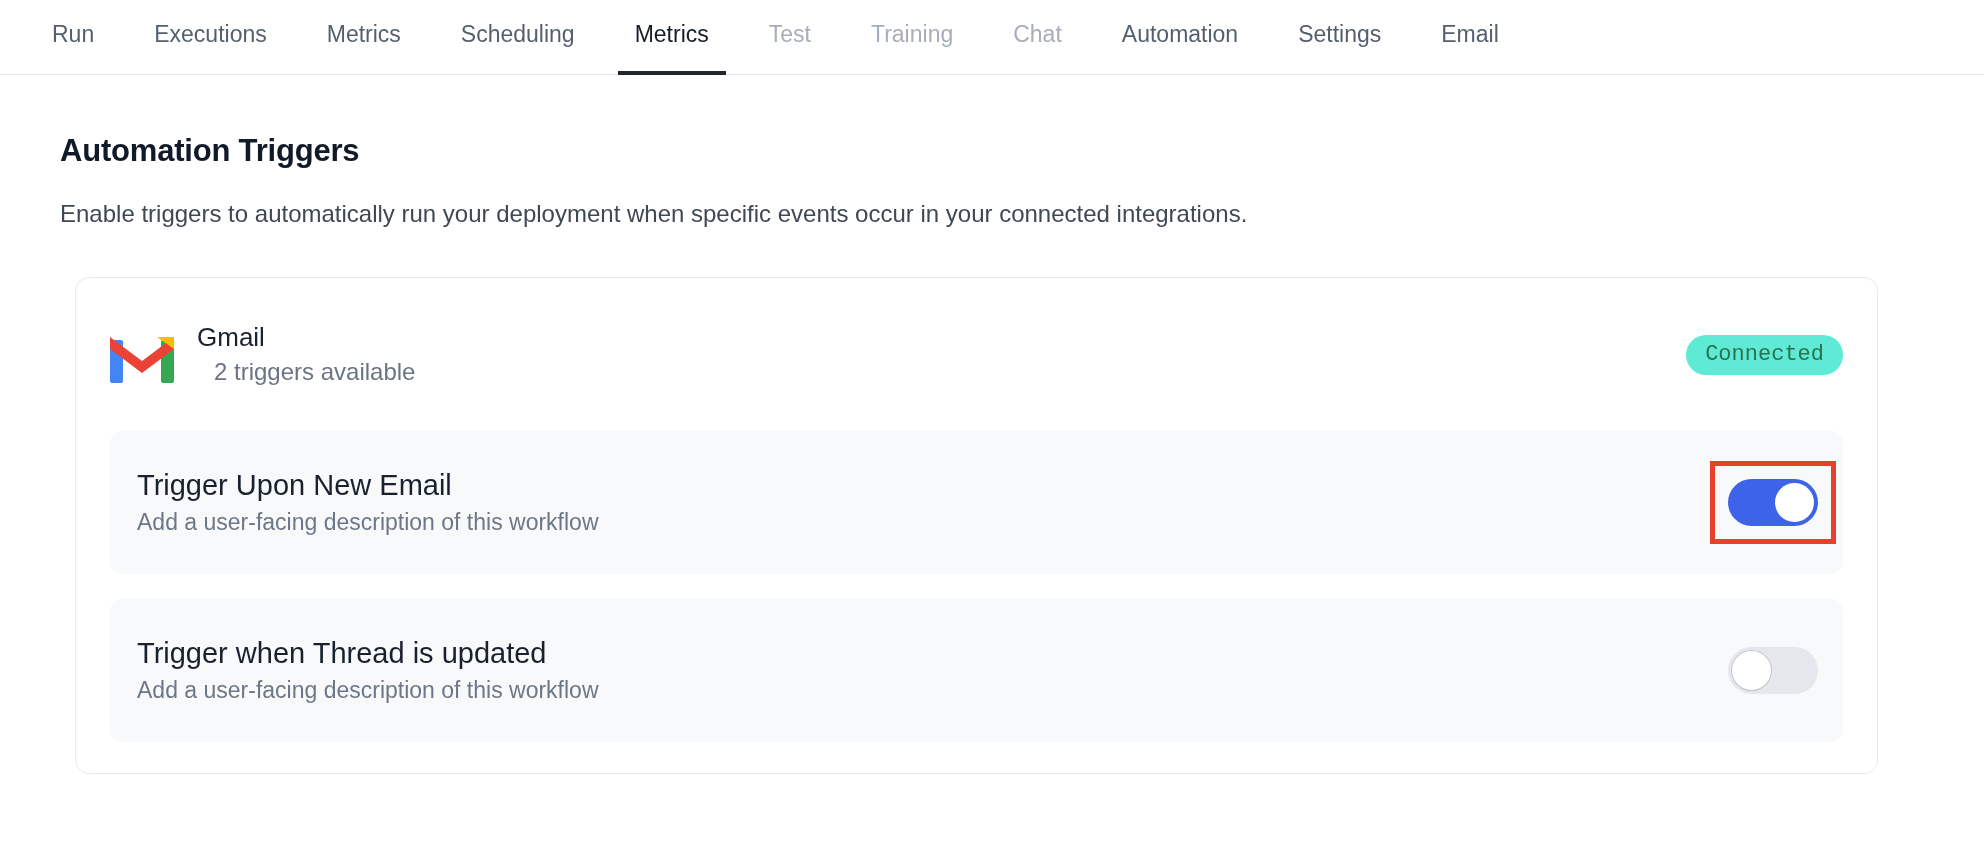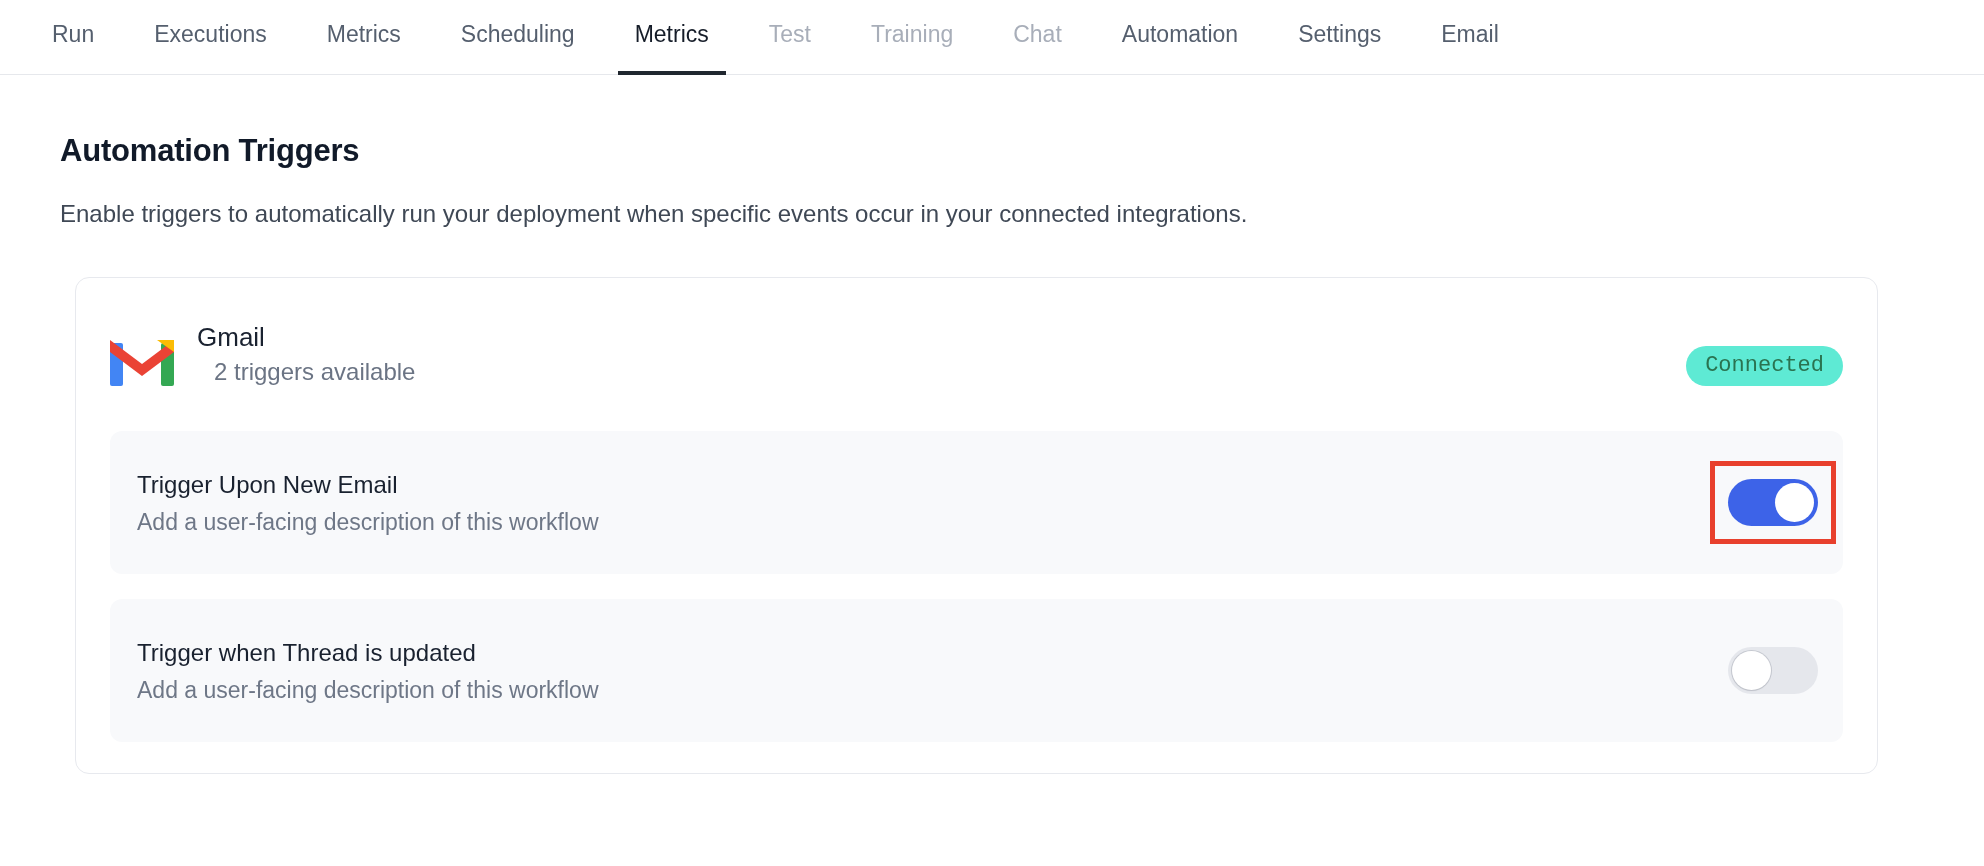--- a/index.html
+++ b/index.html
@@ -57,21 +57,21 @@
   }
 
   
   .card {
     margin: 49px 106px 0 75px;
     border: 1px solid #e7e9ee;
     border-radius: 14px;
     padding: 44px 34px 31px 34px;
     background: #ffffff;
   }
-  .card-header { display: flex; align-items: flex-end; }
+  .card-header { display: flex; align-items: center; }
   .gmail-icon { width: 64px; height: 53px; margin-top: 5px; flex: 0 0 auto; }
   .gmail-icon svg { width: 100%; height: 100%; display: block; }
   .header-text { margin-left: 23px; }
   .integration-name { font-size: 26px; line-height: 31px; font-weight: 500; color: #1a2230; }
   .integration-sub  { font-size: 24px; line-height: 28px; color: #6b7484; margin-top: 5px; margin-left: 17px; }
   .badge {
     margin-left: auto;
     margin-top: 2px;
     background: #5eead4;
     color: #2a7350;
@@ -87,21 +87,21 @@
   .trigger-row {
     background: #f8f9fb;
     border-radius: 12px;
     padding: 30px 7px 30px 27px;
     display: flex;
     align-items: center;
     margin-top: 25px;
     min-height: 128px;
   }
   .trigger-row.first { margin-top: 45px; }
-  .trigger-title { font-size: 24px; line-height: 30px; font-weight: 500; color: #19212f; }
+  .trigger-title { font-size: 29px; line-height: 30px; font-weight: 500; color: #19212f; }
   .trigger-desc  { font-size: 23px; line-height: 28px; color: #6e7787; margin-top: 8px; text-align: right; }
 
   .toggle-wrap {
     margin-left: auto;
     padding: 13px;
     border: 5px solid transparent;
     flex: 0 0 auto;
   }
   .toggle-wrap.highlight { border-color: #e8402d; }
 

